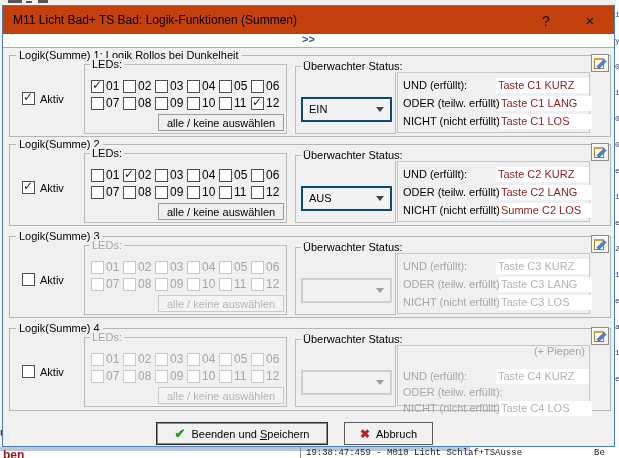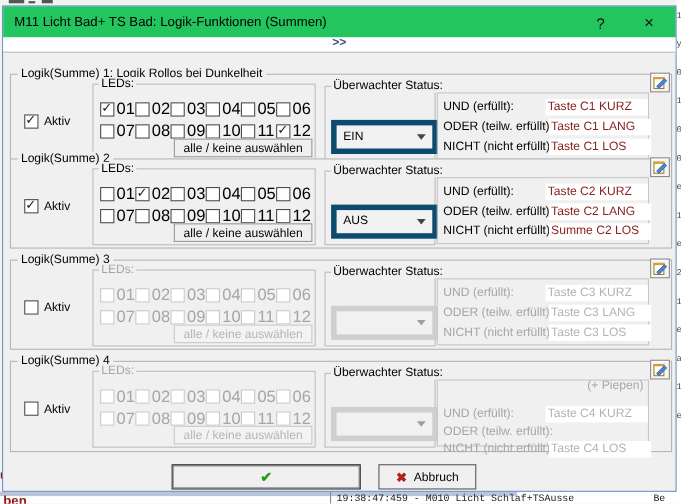--- a/index.html
+++ b/index.html
@@ -36,21 +36,21 @@
   .bg-log2{
     position:absolute;left:594px;top:1px;font-family:"Liberation Mono","DejaVu Sans Mono",monospace;
     font-size:9px;color:#222;
   }
   
   .dialog{
     position:absolute;left:2px;top:5px;width:611px;height:440px;
     border:1px solid #4a7ebb;background:#f0f0f0;
   }
   .title-bar{
-    position:relative;height:28px;background:#22c55e;
+    position:relative;height:28px;background:#c2410c;
   }
   .title-text{
     position:absolute;left:10px;top:7px;font-size:12px;color:#000;white-space:nowrap;
   }
   .win-btn{
     position:absolute;top:0;width:32px;height:28px;line-height:28px;text-align:center;
     font-size:14px;color:#111;cursor:default;background:transparent;border:0;
     font-family:"Liberation Sans",sans-serif;
   }
   .win-help{right:52px}
@@ -64,21 +64,21 @@
     font-size:11px;font-weight:bold;color:#33517c;letter-spacing:0;background:transparent;border:0;
     font-family:"Liberation Sans",sans-serif;
   }
   .dlg-body{
     position:absolute;left:0;top:42px;width:611px;height:398px;background:#f0f0f0;
   }
   
   .group{
     position:absolute;left:6px;width:600px;border:1px solid #b5b5b5;background:#f0f0f0;
   }
-  .g1{top:19px;height:80px}
+  .g1{top:7px;height:80px}
   .g2{top:96px;height:80px}
   .g3{top:188px;height:80px}
   .g4{top:280px;height:81px}
   .legend{
     position:absolute;left:6px;top:-7px;background:#f0f0f0;padding:0 3px;white-space:nowrap;
   }
   .aktiv{
     position:absolute;left:12px;top:36px;display:flex;align-items:center;gap:5px;cursor:default;
   }
   .cb{
@@ -91,34 +91,34 @@
   .fs{
     position:absolute;border:1px solid #bdbdbd;background:#f0f0f0;
   }
   .fs-legend{
     position:absolute;left:5px;top:-7px;background:#f0f0f0;padding:0 2px;white-space:nowrap;
   }
   .fs-leds{left:74px;top:8px;width:201px;height:68px}
   .led-row{display:flex;padding-left:6px;margin-top:3px}
   .led-row.first{margin-top:14px}
   .led{width:32px;display:flex;align-items:center;gap:2px}
-  .led-lbl{font-size:15px}
+  .led-lbl{font-size:12px}
   .sel-btn{
     position:absolute;right:2px;bottom:2px;width:126px;height:17px;
     background:#efefef;border:1px solid #9a9a9a;font-size:11px;padding:0;
     font-family:"Liberation Sans",sans-serif;color:#000;
   }
   .fs-leds.disabled .led-lbl{color:#a6a6a6}
   .fs-leds.disabled .cb{border-color:#c9c9c9}
   .fs-leds.disabled > .fs-legend{color:#a6a6a6}
   .sel-btn.disabled{color:#b5b5b5;border-color:#c9c9c9;background:#f3f3f3}
   .fs-status{left:285px;top:10px;width:99px;height:66px}
   .combo{
     position:absolute;left:5px;top:30px;width:87px;height:21px;
-    background:#f2f2f2;border:5px solid #0c4a6e;
+    background:#f2f2f2;border:2px solid #0c4a6e;
   }
   .combo-text{position:absolute;left:6px;top:4px;font-size:11px;color:#000}
   .combo-arrow{
     position:absolute;right:6px;top:8px;width:0;height:0;
     border:4px solid transparent;border-top:5px solid #444;
   }
   .combo.disabled{border-color:#cfcfcf;background:#f1f1f1}
   .combo.disabled .combo-arrow{border-top-color:#9e9e9e}
   .panel{
     position:absolute;left:387px;top:16px;width:193px;height:61px;
@@ -567,20 +567,21 @@
         </div>
         <div class="prow">
           <span class="plabel">NICHT (nicht erfüllt):</span>
           <span class="pvalue">Taste C4 LOS</span>
         </div>
       </div>
     </div>
 
     <button class="footer-btn btn-save">
       <span class="icon-check">✔</span>
+      <span><span>Beenden und </span><u>S</u><span>peichern</span></span>
     </button>
     <button class="footer-btn btn-cancel">
       <span class="icon-cross">✖</span>
       <span>Abbruch</span>
     </button>
 
   </div>
 </div>
 
 </body></html>

